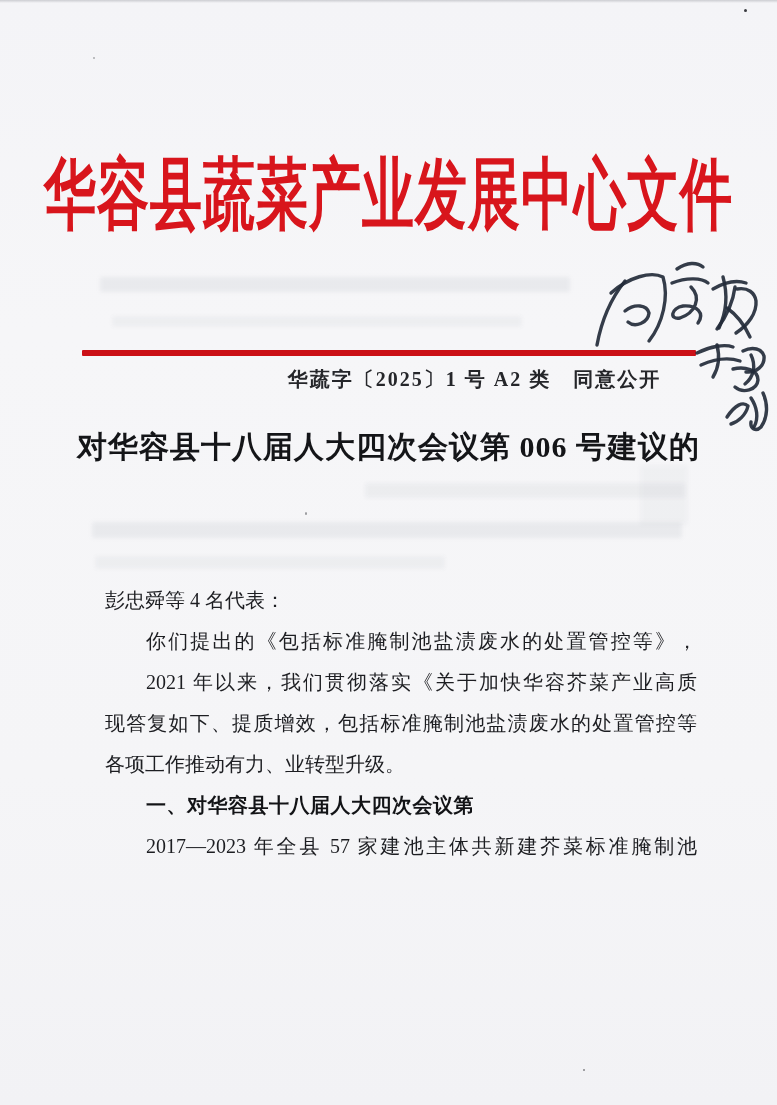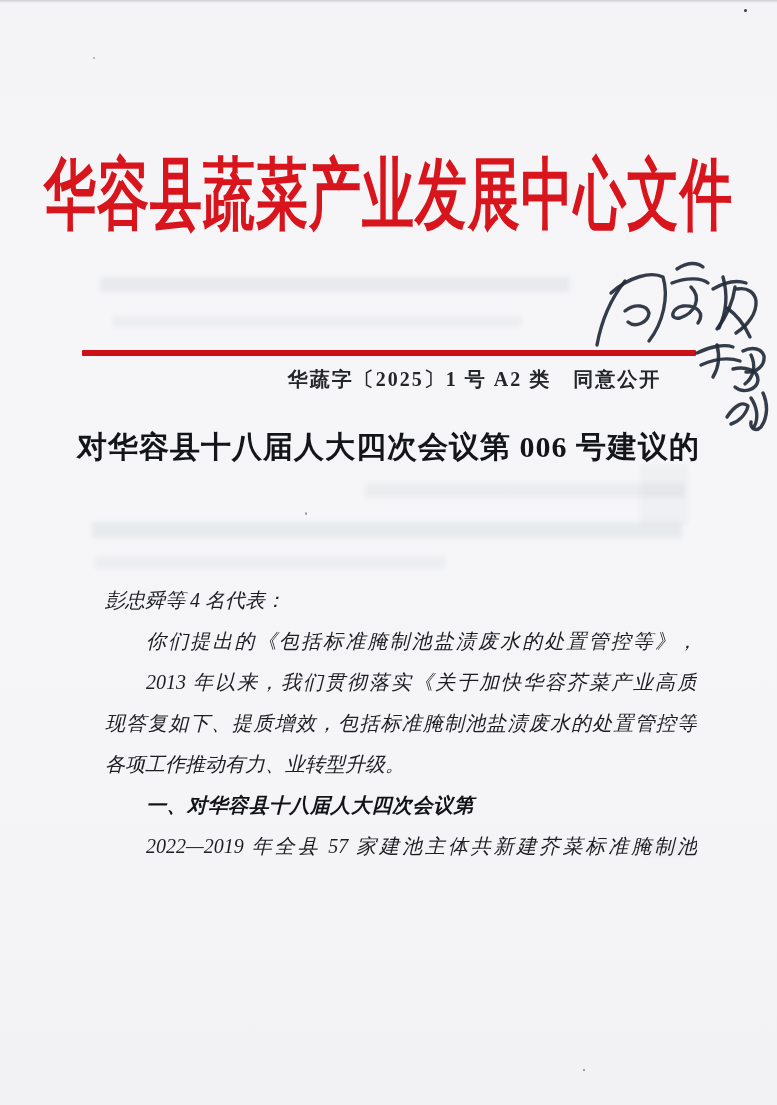--- a/index.html
+++ b/index.html
@@ -32,21 +32,21 @@
     white-space:nowrap;
   }
   
   .main-title{
     position:absolute;left:0;width:777px;text-align:center;
     font-weight:bold;color:#141518;white-space:nowrap;
   }
   .main-title.l1{top:427px;font-size:30px;letter-spacing:1px;}
   .main-title.l2{top:486px;font-size:30px;letter-spacing:6px;}
   
-  .body-block{position:absolute;left:105px;top:580px;width:592px;font-style:italic;}
+  .body-block{position:absolute;left:105px;top:580px;width:592px;}
   .line{
     height:41px;line-height:41px;font-size:20px;color:#1d1e22;
     overflow:hidden;word-break:keep-all;white-space:nowrap;
   }
   .line.fill{white-space:normal;text-align:justify;text-align-last:justify;text-justify:inter-ideograph;}
   .line.indent{text-indent:41px;}
   .line.heading-bold{
     font-family:"Liberation Sans","DejaVu Sans",sans-serif;
     font-weight:bold;color:#121316;letter-spacing:.5px;
   }
@@ -116,24 +116,24 @@
     <path d="M188,140 C193,151 193,164 186,174 C181,179 175,176 176,169"></path>
   </svg>
 
   <div class="doc-number">华蔬字〔2025〕1 号 A2 类　同意公开</div>
 
   <div class="main-title l1">对华容县十八届人大四次会议第 006 号建议的</div>
 
   <div class="body-block">
     <div class="line">彭忠舜等 4 名代表：</div>
     <div class="line indent fill">你们提出的《包括标准腌制池盐渍废水的处置管控等》，</div>
-    <div class="line indent fill">2013 年以来，我们贯彻落实《关于加快华容芥菜产业高质</div>
+    <div class="line indent fill">2021 年以来，我们贯彻落实《关于加快华容芥菜产业高质</div>
     <div class="line fill">现答复如下、提质增效，包括标准腌制池盐渍废水的处置管控等</div>
     <div class="line">各项工作推动有力、业转型升级。</div>
     <div class="line indent heading-bold">一、对华容县十八届人大四次会议第</div>
-    <div class="line indent fill">2022—2019 年全县 57 家建池主体共新建芥菜标准腌制池</div>
+    <div class="line indent fill">2017—2023 年全县 57 家建池主体共新建芥菜标准腌制池</div>
   </div>
 
   <div class="speck s1"></div>
   <div class="speck s2"></div>
   <div class="speck s3"></div>
   <div class="speck s4"></div>
 </div>
 
 </body></html>

